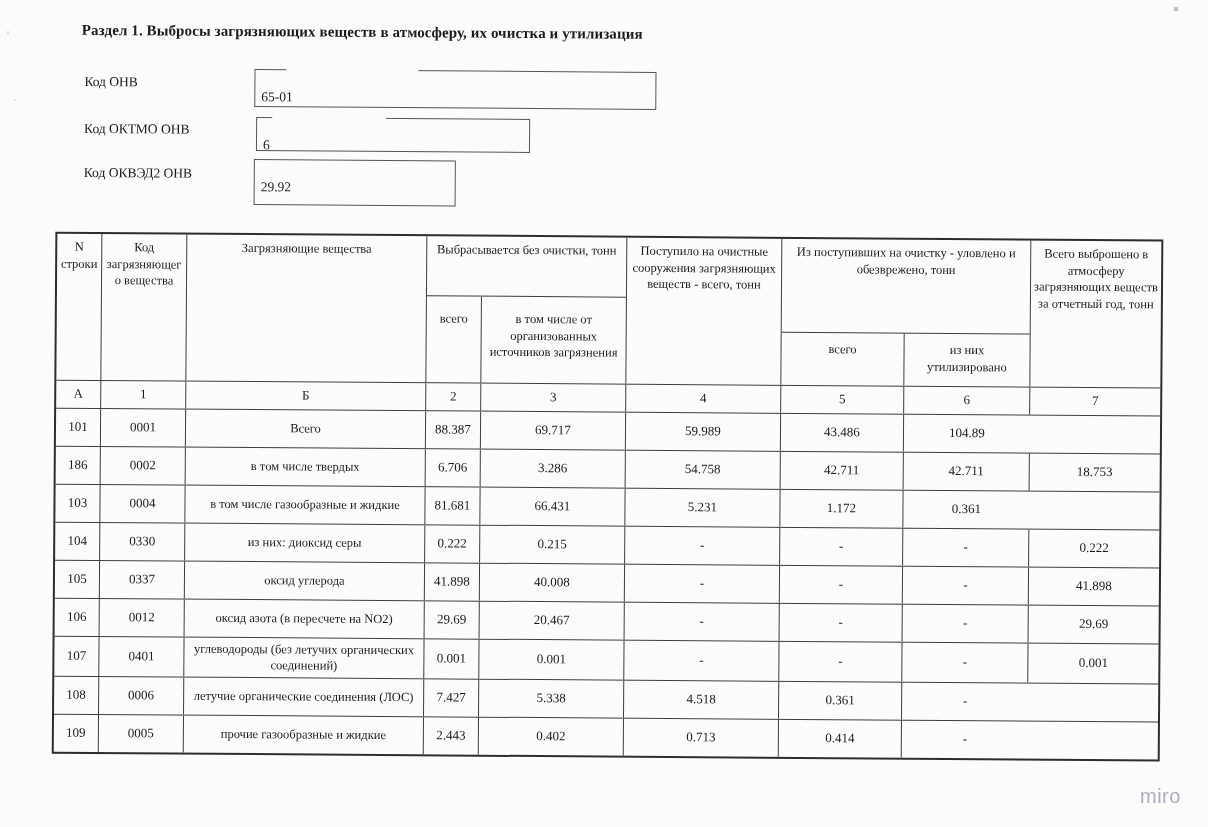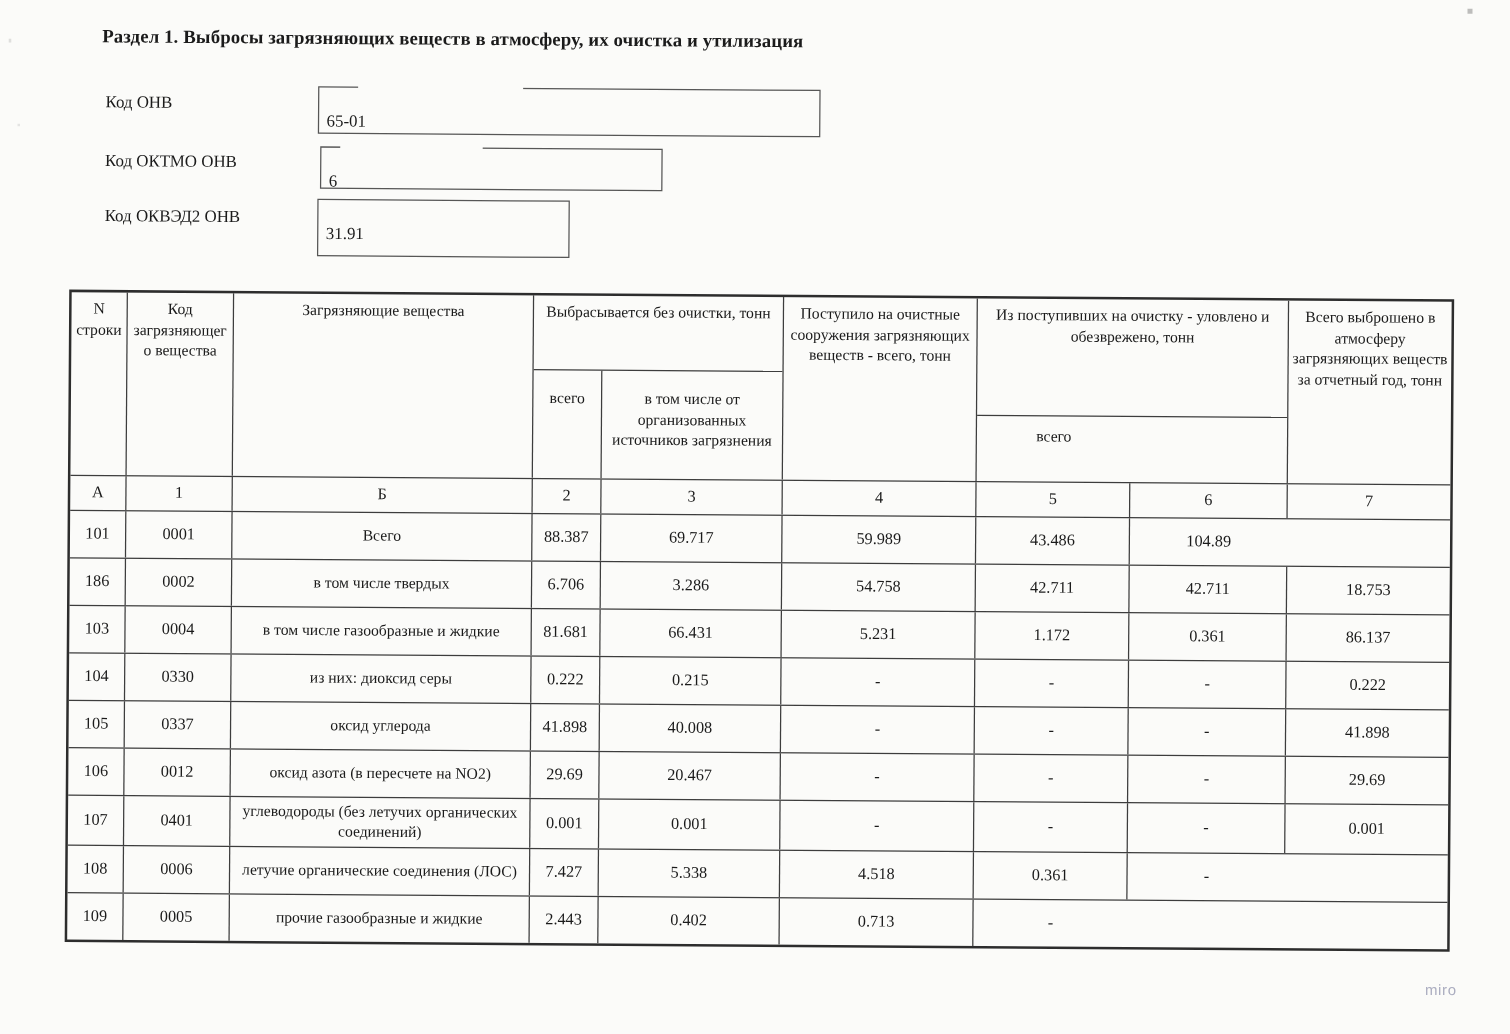--- a/index.html
+++ b/index.html
@@ -97,21 +97,21 @@
   .lrow .cell { height:27px; font-size:13px; padding:1px 3px; }
 
   .drow { border-top:1px solid #3d3d3d; }
   .drow .cell { min-height:37px; }
   .drow .name-cell { font-size:12.5px; }
 
   
   .watermark {
     position:absolute; left:1140px; top:785px;
     font-family:"Liberation Sans","DejaVu Sans",sans-serif;
-    font-size:12px; color:#abadc0; letter-spacing:0.5px;
+    font-size:20px; color:#abadc0; letter-spacing:0.5px;
   }
   .speck { position:absolute; background:#8a8a8a; opacity:0.55; }
   .speck1 { left:1174px; top:7px; width:4px; height:4px; }
   .speck2 { left:7px;  top:31px; width:2px; height:3px; opacity:0.25; }
   .speck3 { left:14px; top:99px; width:2px; height:2px; opacity:0.2; }
 </style>
 </head>
 <body>
 
 <div class="stage">
@@ -123,21 +123,21 @@
     <div class="field-label" style="left:85px;top:121px">Код ОКТМО ОНВ</div>
     <div class="field-label" style="left:85px;top:165px">Код ОКВЭД2 ОНВ</div>
 
     <div class="field-box box-onv">
       <span class="field-value">65-01</span>
     </div>
     <div class="field-box box-oktmo">
       <span class="field-value">6</span>
     </div>
     <div class="field-box box-okved">
-      <span class="field-value">31.91</span>
+      <span class="field-value">29.92</span>
     </div>
 
     <div class="erase erase-onv"></div>
     <div class="erase erase-oktmo"></div>
 
     <div class="etable">
 
       <div class="hrow">
         <div class="hcell w45">N строки</div>
         <div class="hcell w85">Код загрязняющего вещества</div>
@@ -150,20 +150,21 @@
             <div class="gsub s2">в том числе от организованных источников загрязнения</div>
           </div>
         </div>
 
         <div class="hcell w155">Поступило на очистные сооружения загрязняющих веществ - всего, тонн</div>
 
         <div class="hgroup g2 w249">
           <div class="gtop">Из поступивших на очистку - уловлено и обезврежено, тонн</div>
           <div class="gsubs">
             <div class="gsub s1">всего</div>
+            <div class="gsub s2">из них утилизировано</div>
           </div>
         </div>
 
         <div class="hcell w130 last">Всего выброшено в атмосферу загрязняющих веществ за отчетный год, тонн</div>
       </div>
 
       <div class="grid9 lrow">
           <div class="cell">А</div>
           <div class="cell">1</div>
           <div class="cell">Б</div>
@@ -199,21 +200,20 @@
           </div>
           <div class="grid9 drow">
             <div class="cell">103</div>
             <div class="cell">0004</div>
             <div class="cell name-cell">в том числе газообразные и жидкие</div>
             <div class="cell">81.681</div>
             <div class="cell">66.431</div>
             <div class="cell">5.231</div>
             <div class="cell">1.172</div>
             <div class="cell">0.361</div>
-            <div class="cell">86.137</div>
           </div>
           <div class="grid9 drow">
             <div class="cell">104</div>
             <div class="cell">0330</div>
             <div class="cell name-cell">из них: диоксид серы</div>
             <div class="cell">0.222</div>
             <div class="cell">0.215</div>
             <div class="cell">-</div>
             <div class="cell">-</div>
             <div class="cell">-</div>
@@ -262,20 +262,21 @@
             <div class="cell">0.361</div>
             <div class="cell">-</div>
           </div>
           <div class="grid9 drow">
             <div class="cell">109</div>
             <div class="cell">0005</div>
             <div class="cell name-cell">прочие газообразные и жидкие</div>
             <div class="cell">2.443</div>
             <div class="cell">0.402</div>
             <div class="cell">0.713</div>
+            <div class="cell">0.414</div>
             <div class="cell">-</div>
           </div>
         </div>
     </div>
   </div>
 
   <div class="watermark">miro</div>
   <div class="speck speck1"></div>
   <div class="speck speck2"></div>
   <div class="speck speck3"></div>

